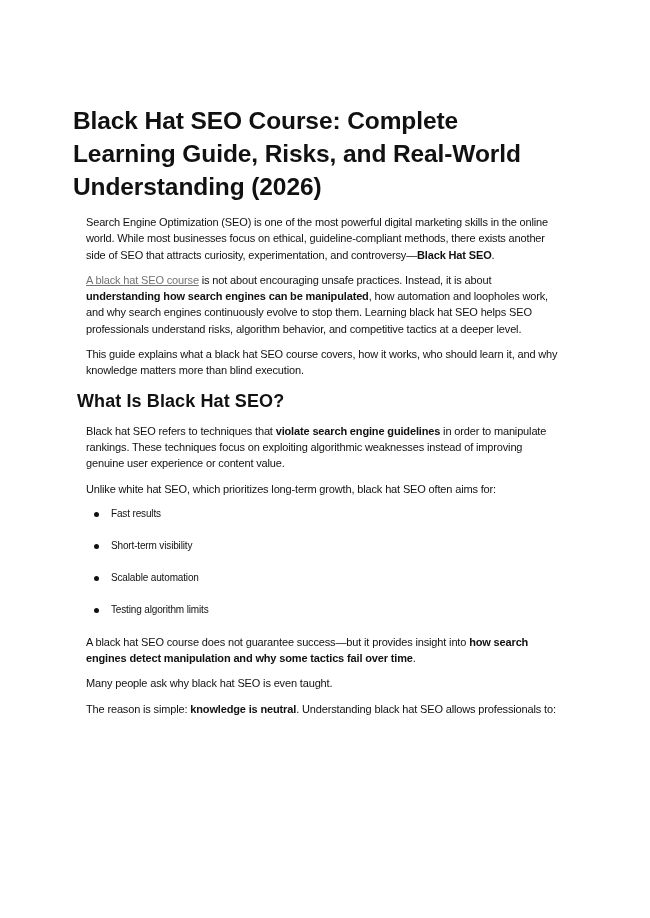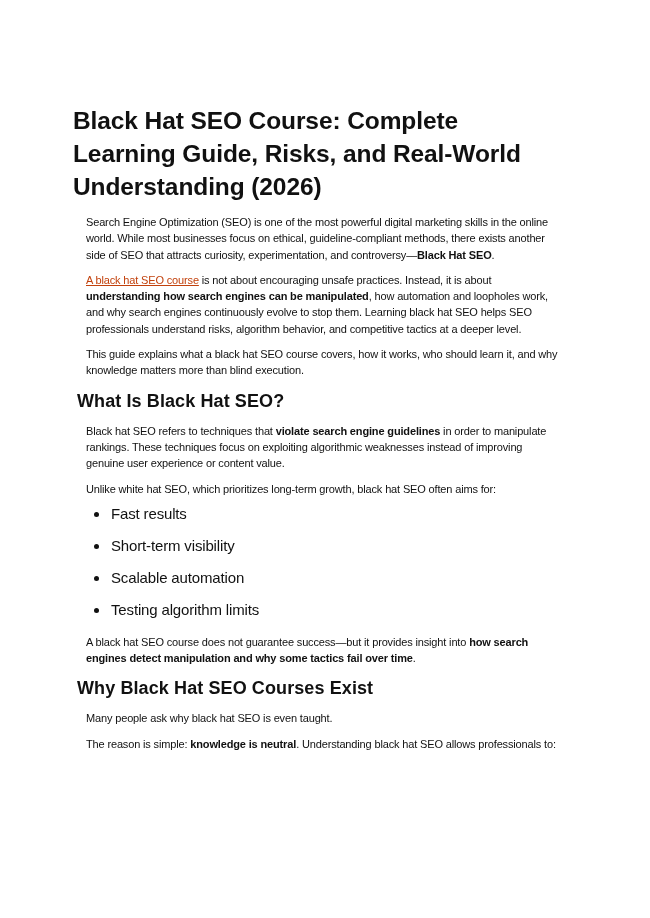--- a/index.html
+++ b/index.html
@@ -38,31 +38,31 @@
     b { font-weight: bold; }
     h2 {
       font-size: 18px;
       font-weight: bold;
       line-height: 24px;
       margin: 10px 0 10px 4px;
       color: #111;
       letter-spacing: 0.1px;
     }
     a.doc-link {
-      color: #c2410c;
+      color: #737373;
       text-decoration: underline;
     }
     ul.bullets {
       list-style: none;
       margin: 6px 0 0 0;
       padding: 0;
     }
     ul.bullets li {
       position: relative;
-      font-size: 15px;
+      font-size: 10px;
       line-height: 16px;
       padding-left: 38px;
       margin-bottom: 16px;
       letter-spacing: -0.15px;
     }
     ul.bullets li .bullet-dot {
       position: absolute;
       left: 21px;
       top: 6px;
       width: 5px;
@@ -93,19 +93,18 @@
 
   <ul class="bullets">
     <li><span class="bullet-dot"></span><span>Fast results</span></li>
     <li><span class="bullet-dot"></span><span>Short-term visibility</span></li>
     <li><span class="bullet-dot"></span><span>Scalable automation</span></li>
     <li><span class="bullet-dot"></span><span>Testing algorithm limits</span></li>
   </ul>
 
   <p class="after-list"><span>A black hat SEO course does not guarantee success—but it provides insight into </span><b>how search engines detect manipulation and why some tactics fail over time</b><span>.</span></p>
 
-  <h2>Why Black Hat SEO Courses Exist</h2>
 
   <p>Many people ask why black hat SEO is even taught.</p>
 
   <p><span>The reason is simple: </span><b>knowledge is neutral</b><span>. Understanding black hat SEO allows professionals to:</span></p>
 
 </div>
 
 </body></html>

